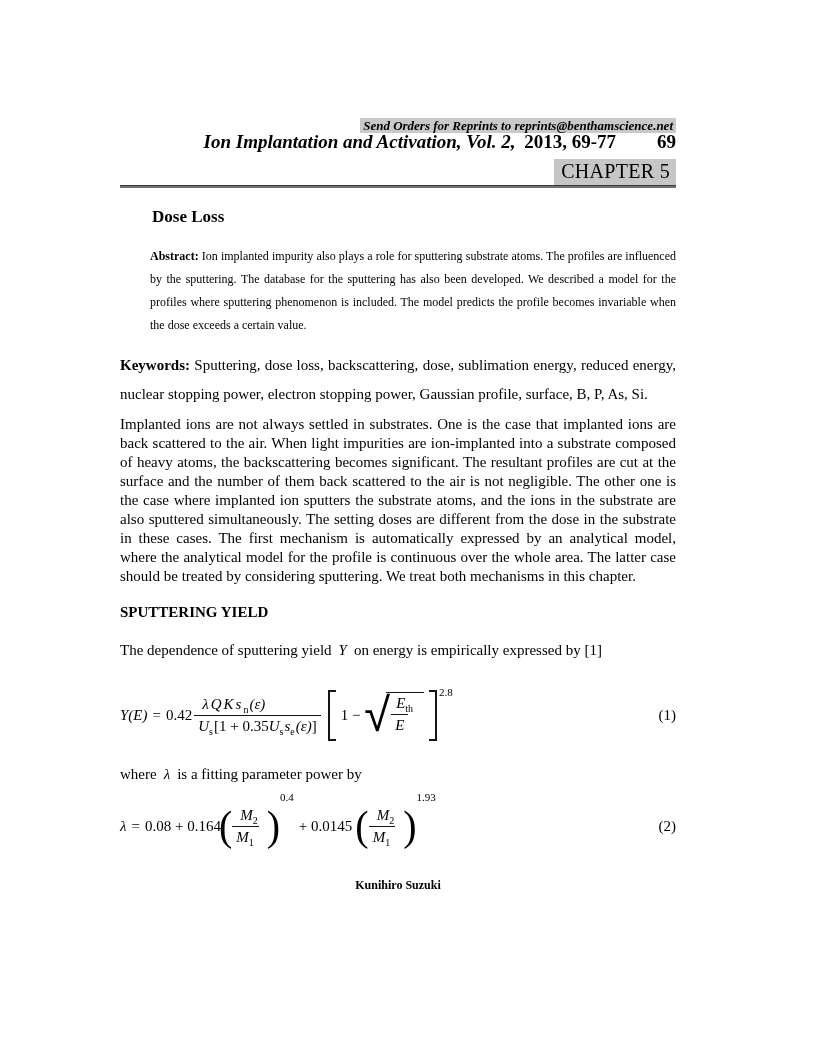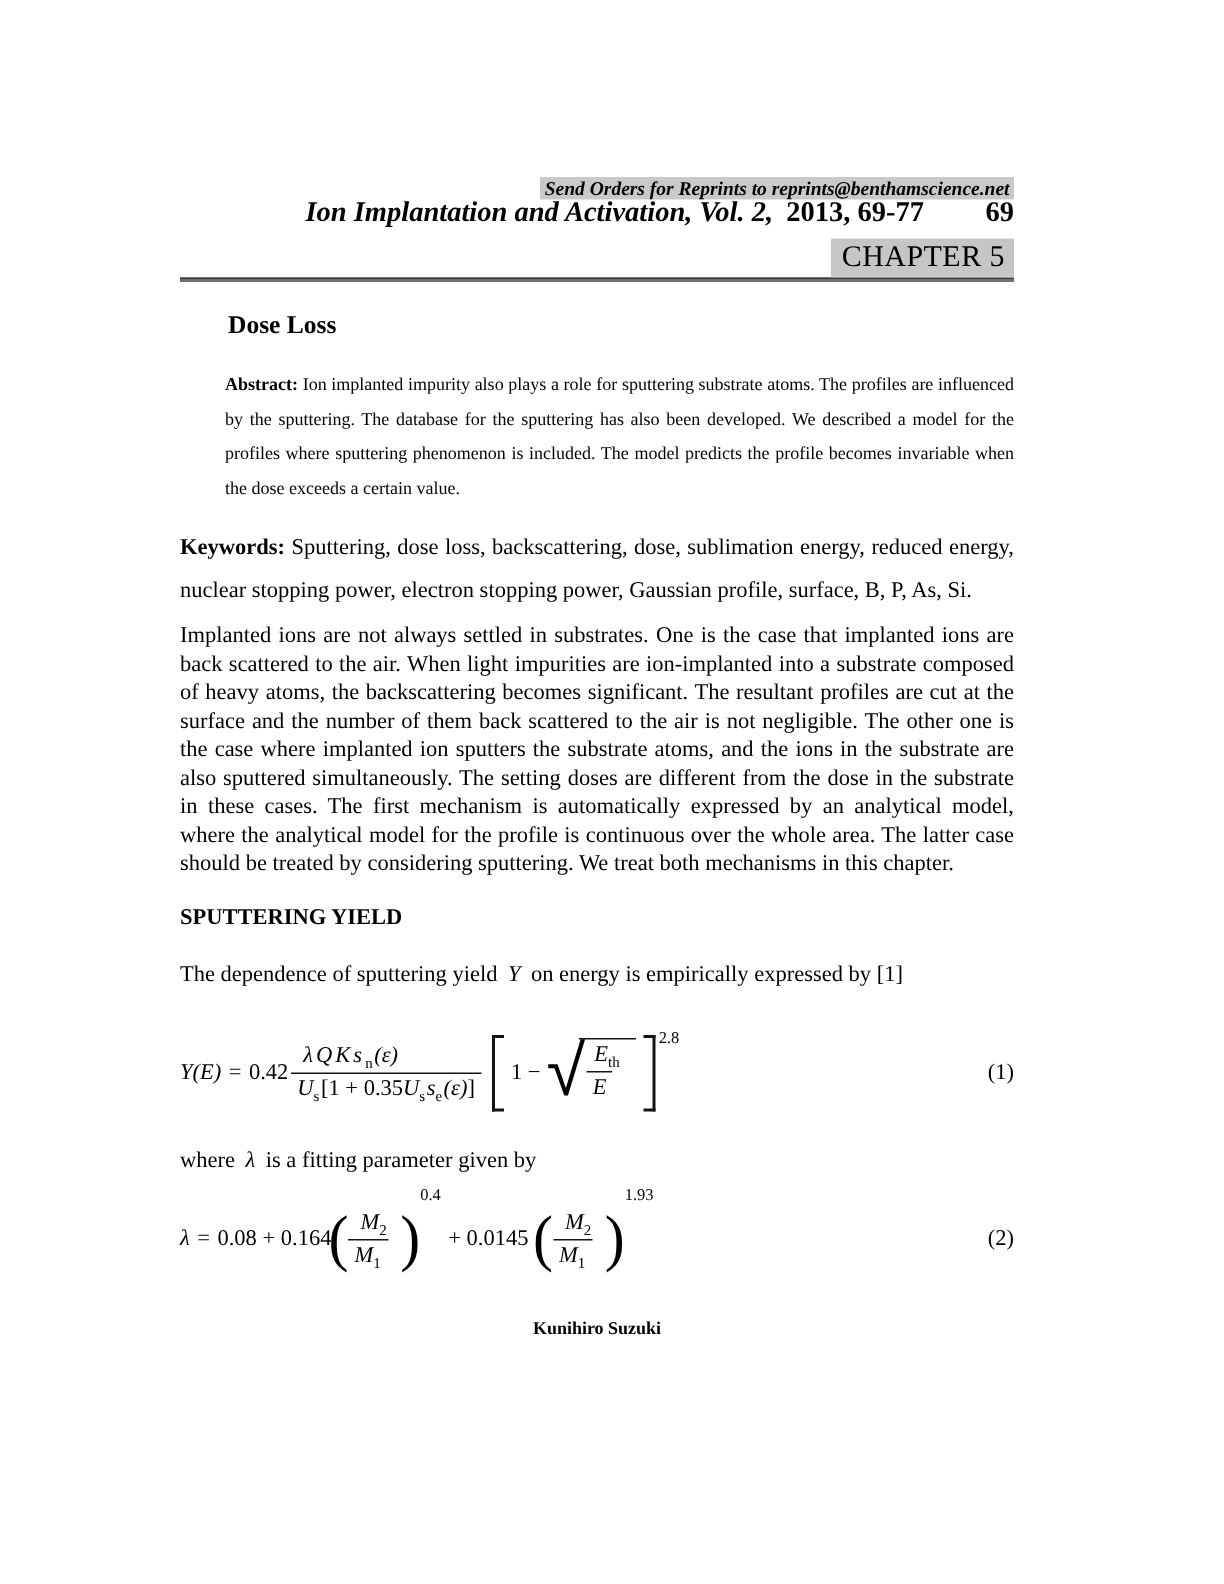--- a/index.html
+++ b/index.html
@@ -120,21 +120,21 @@
           </span>
         </span>
       </span>
       <span class="sqbr right"></span>
       <span class="exp">2.8</span>
     </span>
     <span class="eqnum">(1)</span>
   </div>
 
   <div class="lead">
-    <span>where</span><span class="gapvar">λ</span><span>is a fitting parameter given by</span>
+    <span>where</span><span class="gapvar">λ</span><span>is a fitting parameter power by</span>
   </div>
 
   <div class="equation eq2">
     <i>λ</i>
     <span class="eop">=</span>
     <span>0.08 + 0.164</span>
     <span class="bigp">(</span>
     <span class="frac">
       <span class="fnum"><i>M</i><sub class="ssub">2</sub></span>
       <span class="fden"><i>M</i><sub class="ssub">1</sub></span>

